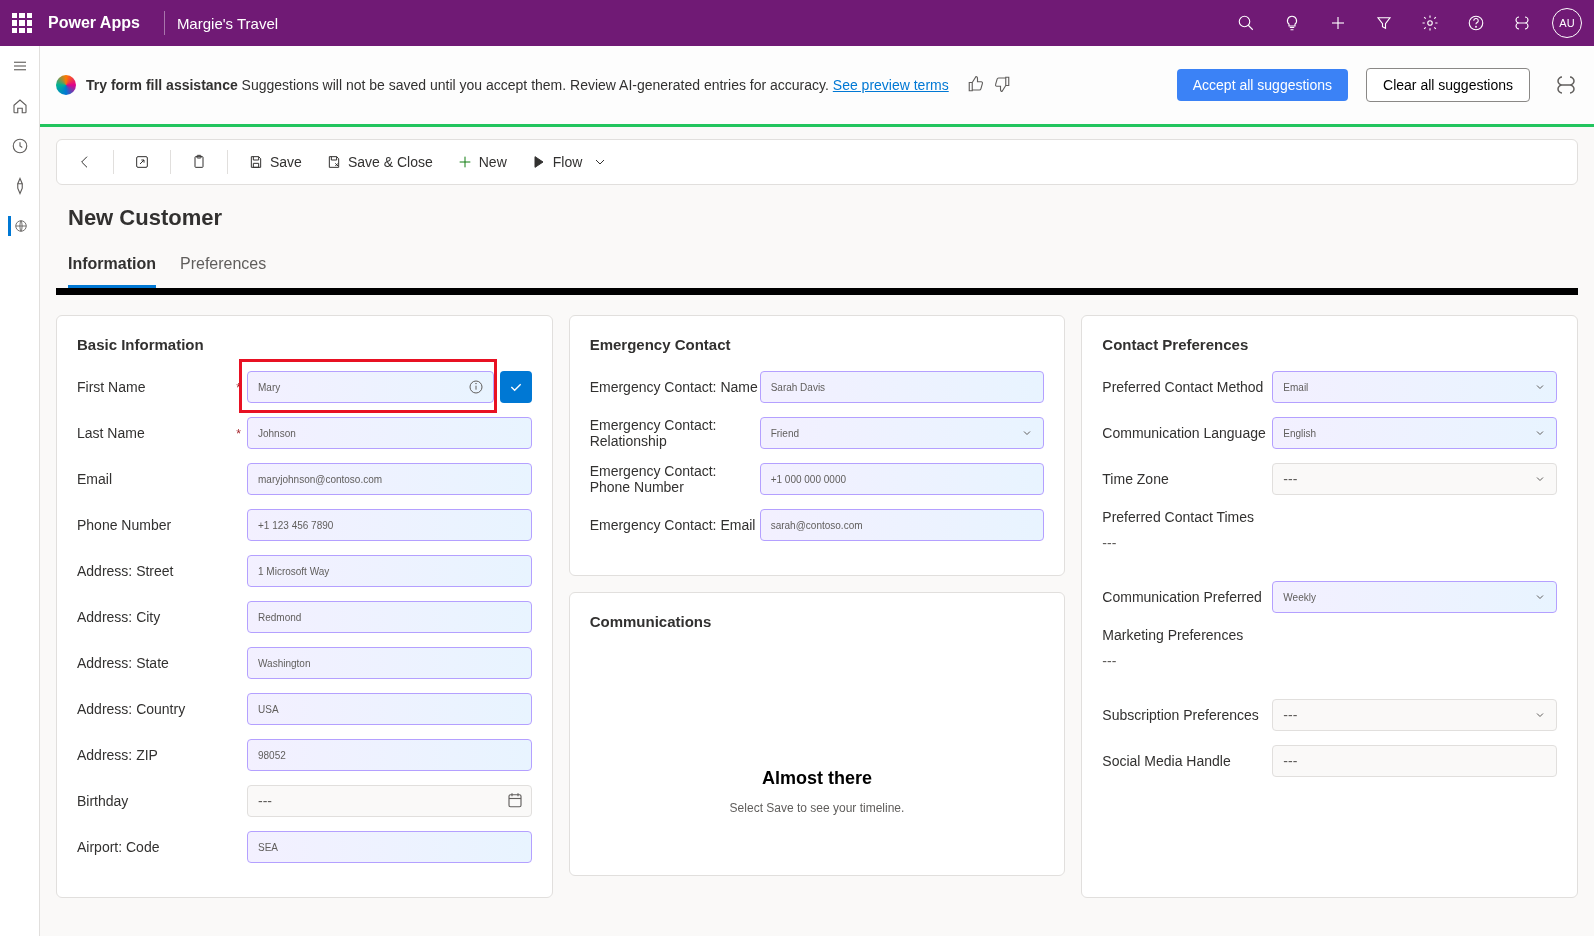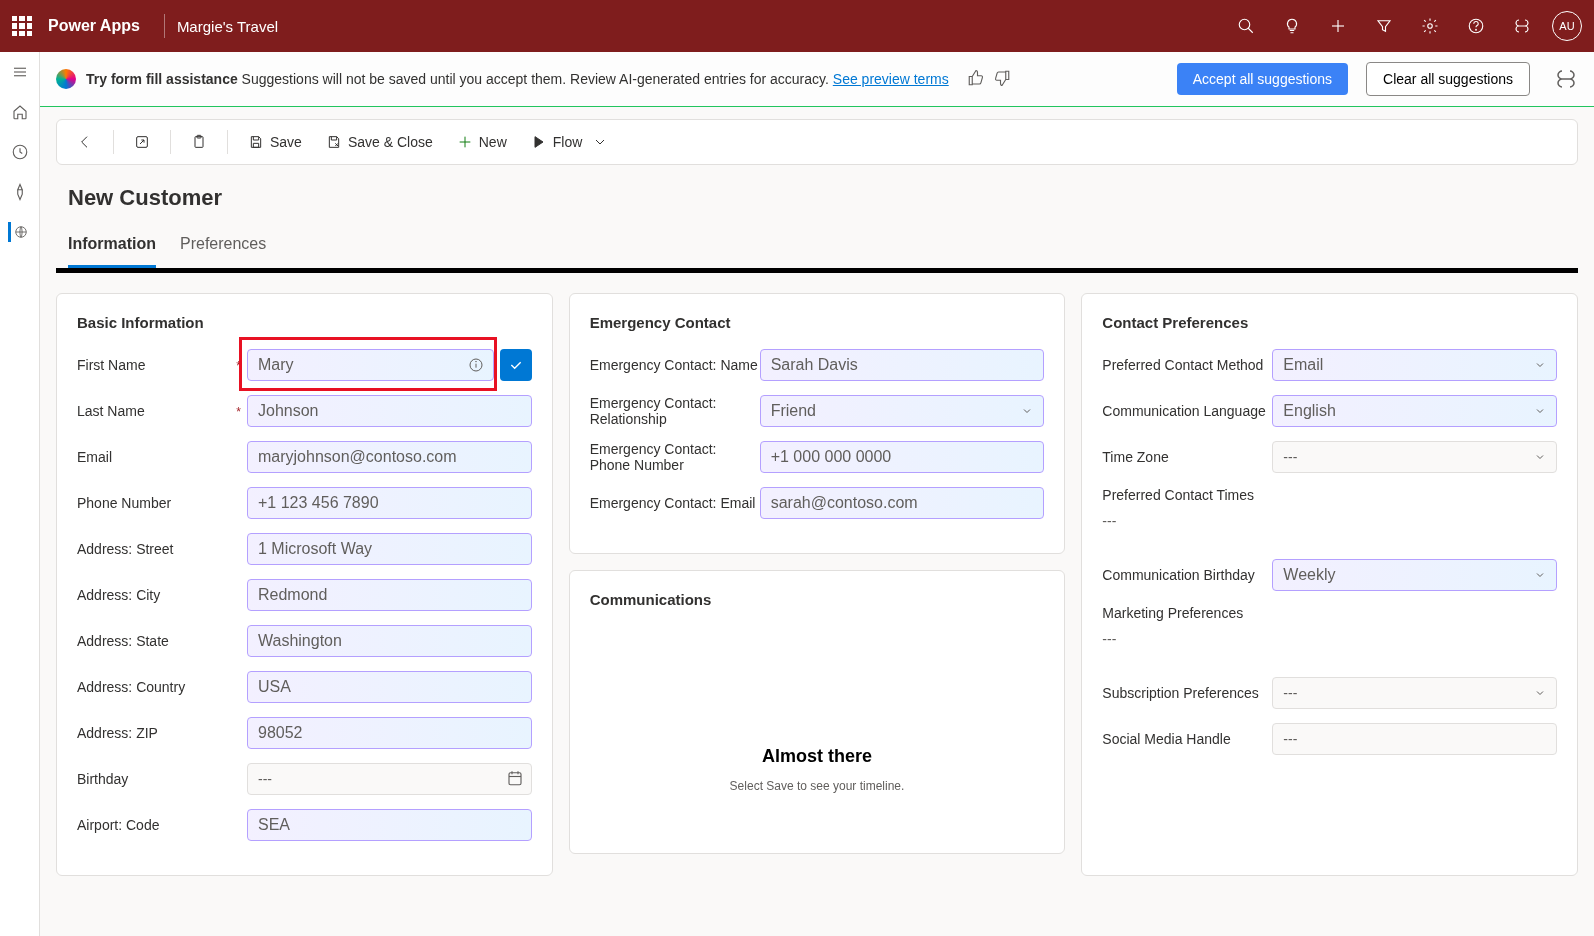--- a/index.html
+++ b/index.html
@@ -1,20 +1,20 @@
 <!DOCTYPE html>
 <html><head>
 <meta charset="utf-8">
 <style>
   * { box-sizing: border-box; margin: 0; padding: 0; font-family: 'Segoe UI', -apple-system, sans-serif; }
   body { background: #faf9f8; overflow: hidden; }
   
   .header {
-    background: #7f1d1d;
-    height: 52px;
+    background: #701a75;
+    height: 46px;
     display: flex;
     align-items: center;
     padding: 0 12px;
     color: white;
   }
   .waffle { width: 20px; height: 20px; display: grid; grid-template: repeat(3,1fr)/repeat(3,1fr); gap: 2px; margin-right: 16px; cursor: pointer; }
   .waffle span { background: white; }
   .app-name { font-size: 16px; font-weight: 600; margin-right: 12px; }
   .divider-v { width: 1px; height: 24px; background: rgba(255,255,255,0.4); margin: 0 12px; }
   .env-name { font-size: 15px; }
@@ -25,56 +25,56 @@
   .avatar { width: 30px; height: 30px; border: 1.5px solid white; border-radius: 50%; display: flex; align-items: center; justify-content: center; font-size: 11px; cursor: pointer; }
   
   .shell { display: flex; height: calc(100vh - 46px); }
   .leftnav { width: 40px; background: white; border-right: 1px solid #e1dfdd; display: flex; flex-direction: column; align-items: center; padding-top: 10px; gap: 20px; }
   .navicon { width: 20px; height: 20px; display: flex; align-items: center; justify-content: center; cursor: pointer; color: #605e5c; }
   .navicon svg { width: 18px; height: 18px; stroke: currentColor; fill: none; stroke-width: 1.5; }
   .navicon.active { border-left: 3px solid #0078d4; margin-left: -3px; padding-left: 3px; }
   
   .main { flex: 1; display: flex; flex-direction: column; overflow: hidden; }
   
-  .banner { background: #fdfdfd; border-bottom: 1px solid #22c55e; padding: 10px 16px; display: flex; align-items: center; gap: 10px; }
+  .banner { background: #fdfdfd; border-bottom: 3px solid #22c55e; padding: 22px 16px; display: flex; align-items: center; gap: 10px; }
   .ai-badge { width: 20px; height: 20px; border-radius: 50%; background: conic-gradient(#ff7a00,#e2008b,#0078d4,#00b294,#ff7a00); }
   .banner-text { font-size: 14px; color: #323130; }
   .banner-text b { font-weight: 600; }
   .banner-text a { color: #0078d4; text-decoration: underline; }
   .banner-spacer { flex: 1; }
   .thumbs { display: flex; gap: 6px; margin-left: 8px; }
   .thumb { width: 20px; height: 20px; cursor: pointer; }
   .thumb svg { width: 18px; height: 18px; stroke: #605e5c; fill: none; stroke-width: 1.5; }
   .btn-primary { background: #3b82f6; color: white; border: none; padding: 8px 16px; border-radius: 4px; font-size: 14px; cursor: pointer; }
   .btn-secondary { background: white; border: 1px solid #8a8886; padding: 8px 16px; border-radius: 4px; font-size: 14px; cursor: pointer; }
   .copilot-icon { width: 24px; height: 24px; margin-left: 14px; cursor: pointer; }
   
   .commandbar { background: white; border: 1px solid #e1dfdd; border-radius: 6px; margin: 12px 16px 0; padding: 8px 12px; display: flex; align-items: center; gap: 8px; }
   .cmd-btn { display: flex; align-items: center; gap: 6px; padding: 6px 8px; font-size: 14px; color: #323130; cursor: pointer; background: none; border: none; }
   .cmd-btn svg { width: 16px; height: 16px; stroke: #323130; fill: none; stroke-width: 1.5; }
   .cmd-sep { width: 1px; height: 24px; background: #e1dfdd; margin: 0 4px; }
   .cmd-new svg { stroke: #107c10; }
   
   .page { flex: 1; overflow-y: auto; padding: 0 16px 20px; }
   .page-title { font-size: 22px; font-weight: 600; color: #323130; padding: 20px 12px 24px; }
-  .tabs { display: flex; gap: 24px; padding: 0 12px; border-bottom: 5px solid #000000; margin-bottom: 20px; }
+  .tabs { display: flex; gap: 24px; padding: 0 12px; border-bottom: 7px solid #000000; margin-bottom: 20px; }
   .tab { padding: 0 0 12px; font-size: 16px; color: #605e5c; cursor: pointer; border-bottom: 3px solid transparent; }
   .tab.active { color: #323130; font-weight: 600; border-bottom-color: #0078d4; }
   
   .cols { display: grid; grid-template-columns: 1fr 1fr 1fr; gap: 16px; }
   .card { background: white; border: 1px solid #e1dfdd; border-radius: 6px; padding: 20px; }
   .card h3 { font-size: 15px; font-weight: 600; color: #323130; margin-bottom: 18px; }
   
   .field { display: flex; align-items: center; margin-bottom: 14px; min-height: 32px; }
   .field-label { width: 170px; font-size: 14px; color: #323130; flex-shrink: 0; position: relative; }
   .field-label.req::after { content: '*'; color: #a4262c; position: absolute; right: 6px; top: 2px; font-size: 12px; }
   .field-control { flex: 1; position: relative; }
   
   .ai-input { 
-    width: 100%; height: 32px; padding: 0 10px; font-size: 16px; color: #605e5c;
+    width: 100%; height: 32px; padding: 0 10px; font-size: 10px; color: #605e5c;
     border: 1px solid #b4a0ff; border-radius: 4px;
     background: linear-gradient(90deg, #f3f0ff 0%, #e8f4ff 100%);
   }
   .plain-input { width: 100%; height: 32px; padding: 0 10px; font-size: 14px; color: #605e5c; border: 1px solid #e1dfdd; border-radius: 4px; background: #faf9f8; }
   .select-input { display: flex; align-items: center; justify-content: space-between; }
   .chev { width: 12px; height: 12px; }
   .info-icon { position: absolute; right: 10px; top: 8px; width: 16px; height: 16px; }
   
   .highlight-box { position: absolute; border: 3px solid #e81123; pointer-events: none; }
   .accept-btn { width: 32px; height: 32px; background: #0078d4; border-radius: 4px; display: flex; align-items: center; justify-content: center; margin-left: 6px; cursor: pointer; }
@@ -412,21 +412,21 @@
                     <path d="M6 9l6 6 6-6"></path>
                   </svg>
               </div>
             </div>
           </div>
           <div class="field" style="display:block;margin-bottom:24px">
             <div class="field-label" style="width:auto;margin-bottom:4px">Preferred Contact Times</div>
             <div class="dashes">---</div>
           </div>
           <div class="field">
-            <div class="field-label">Communication Birthday</div>
+            <div class="field-label">Communication Preferred</div>
             <div class="field-control">
               <div class="ai-input select-input">
                 <span>Weekly</span>
                 <svg class="chev" viewBox="0 0 24 24" stroke="#605e5c" fill="none" stroke-width="2">
                     <path d="M6 9l6 6 6-6"></path>
                   </svg>
               </div>
             </div>
           </div>
           <div class="field" style="display:block;margin-bottom:24px">

